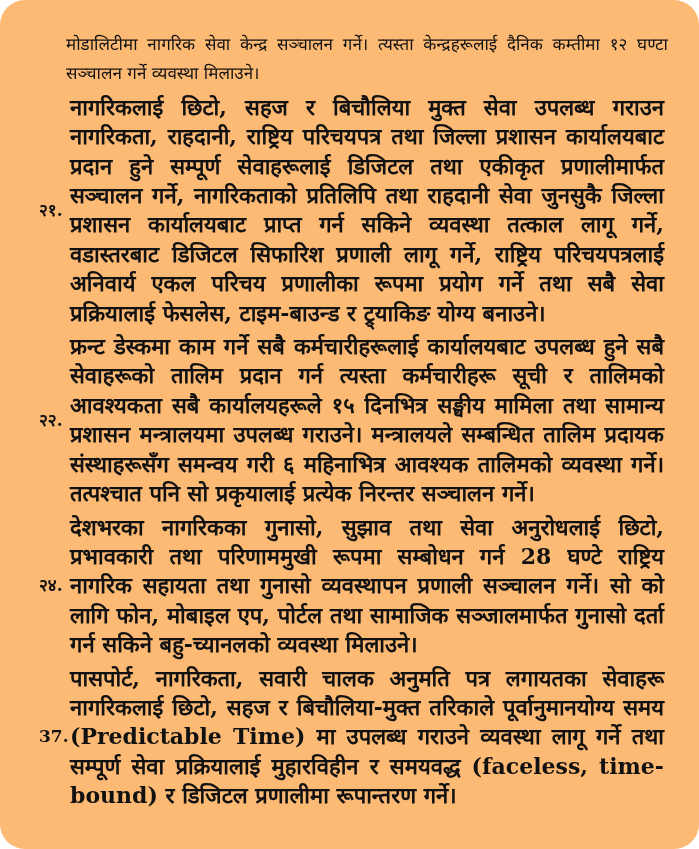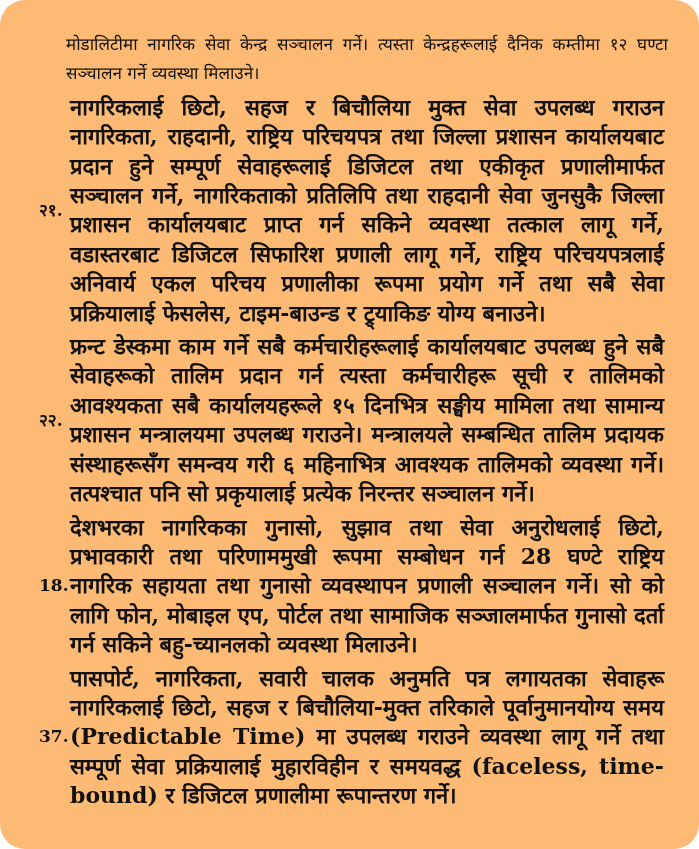--- a/index.html
+++ b/index.html
@@ -59,21 +59,21 @@
     <span class="item-text">नागरिकलाई छिटो, सहज र बिचौलिया मुक्त सेवा उपलब्ध गराउन नागरिकता, राहदानी, राष्ट्रिय परिचयपत्र तथा जिल्ला प्रशासन कार्यालयबाट प्रदान हुने सम्पूर्ण सेवाहरूलाई डिजिटल तथा एकीकृत प्रणालीमार्फत सञ्चालन गर्ने, नागरिकताको प्रतिलिपि तथा राहदानी सेवा जुनसुकै जिल्ला प्रशासन कार्यालयबाट प्राप्त गर्न सकिने व्यवस्था तत्काल लागू गर्ने, वडास्तरबाट डिजिटल सिफारिश प्रणाली लागू गर्ने, राष्ट्रिय परिचयपत्रलाई अनिवार्य एकल परिचय प्रणालीका रूपमा प्रयोग गर्ने तथा सबै सेवा प्रक्रियालाई फेसलेस, टाइम-बाउन्ड र ट्र्याकिङ योग्य बनाउने।</span>
   </div>
 
   <div class="list-item">
     <span class="item-number">२२.</span>
     <span class="item-text">फ्रन्ट डेस्कमा काम गर्ने सबै कर्मचारीहरूलाई कार्यालयबाट उपलब्ध हुने सबै सेवाहरूको तालिम प्रदान गर्न त्यस्ता कर्मचारीहरू सूची र तालिमको आवश्यकता सबै कार्यालयहरूले १५ दिनभित्र सङ्घीय मामिला तथा सामान्य प्रशासन मन्त्रालयमा उपलब्ध गराउने।  मन्त्रालयले सम्बन्धित तालिम प्रदायक संस्थाहरूसँग समन्वय गरी ६ महिनाभित्र आवश्यक तालिमको व्यवस्था गर्ने।  तत्पश्चात पनि सो प्रकृयालाई प्रत्येक निरन्तर सञ्चालन गर्ने।</span>
   </div>
 
 
   <div class="list-item">
-    <span class="item-number">18.</span>
+    <span class="item-number">२४.</span>
     <span class="item-text">देशभरका नागरिकका गुनासो, सुझाव तथा सेवा अनुरोधलाई छिटो, प्रभावकारी तथा परिणाममुखी रूपमा सम्बोधन गर्न 28 घण्टे राष्ट्रिय नागरिक सहायता तथा गुनासो व्यवस्थापन प्रणाली सञ्चालन गर्ने।  सो को लागि फोन, मोबाइल एप, पोर्टल तथा सामाजिक सञ्जालमार्फत गुनासो दर्ता गर्न सकिने बहु-च्यानलको व्यवस्था मिलाउने।</span>
   </div>
 
 
   <div class="list-item">
     <span class="item-number">37.</span>
     <span class="item-text">पासपोर्ट, नागरिकता, सवारी चालक अनुमति पत्र लगायतका सेवाहरू नागरिकलाई छिटो, सहज र बिचौलिया-मुक्त तरिकाले पूर्वानुमानयोग्य समय (Predictable Time) मा उपलब्ध गराउने व्यवस्था लागू गर्ने तथा सम्पूर्ण सेवा प्रक्रियालाई मुहारविहीन र समयवद्ध (faceless, time-bound) र डिजिटल प्रणालीमा रूपान्तरण गर्ने।</span>
   </div>
 
 </div>

